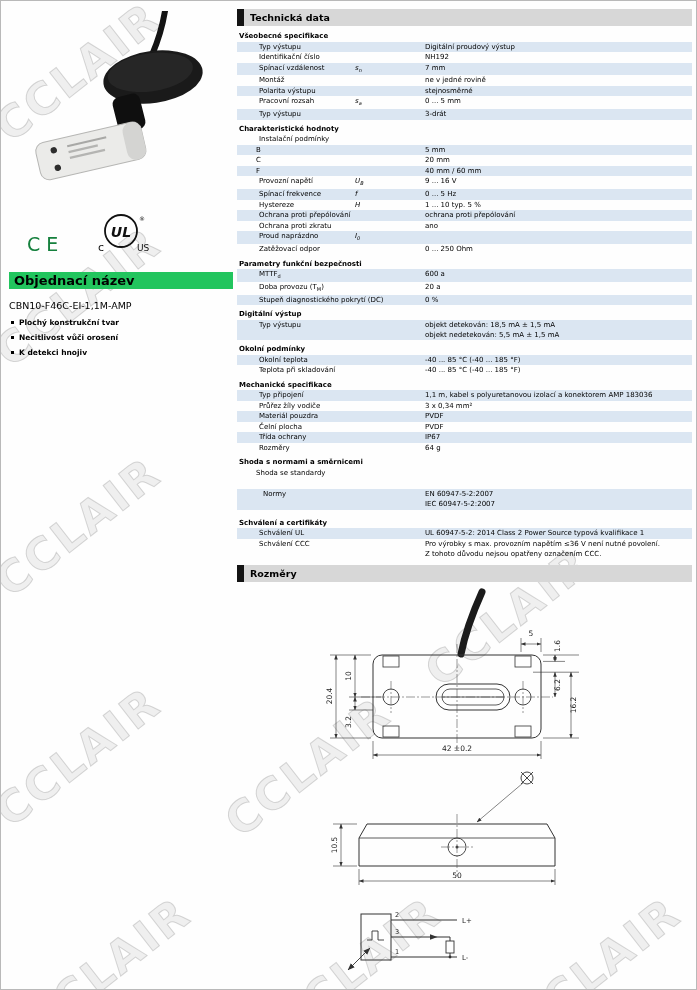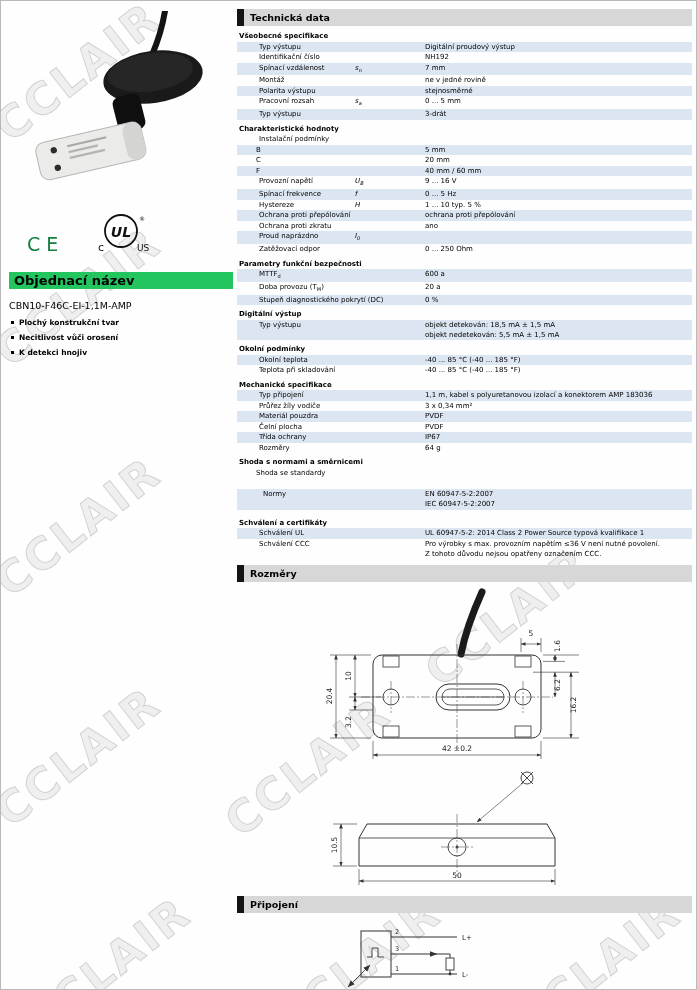--- a/index.html
+++ b/index.html
@@ -409,23 +409,20 @@
         <text transform="rotate(-90 323 99)" x="323" y="99">6.2</text>
         <text transform="rotate(-90 339 119)" x="339" y="119">16.2</text>
         <text x="294" y="50">5</text>
         <text x="220" y="165">42 ±0.2</text>
         <text transform="rotate(-90 100 259)" x="100" y="259">10.5</text>
         <text x="220" y="291.5">50</text>
       </g>
     </svg>
     </div>
 
-    <div class="bar">
-      <span class="bar-title">Připojení</span>
-    </div>
 
     <svg width="455" height="92" viewBox="0 0 455 92" style="margin-top:8px;">
       <defs>
         <marker id="arr2" viewBox="0 0 8 8" markerWidth="8" markerHeight="8" refX="7.5" refY="4" orient="auto-start-reverse">
           <path d="M0,1 L8,4 L0,7 Z" fill="#333"></path>
         </marker>
       </defs>
       <g stroke="#333" fill="none" stroke-width="1">
         <rect x="124" y="10" width="30" height="46"></rect>
         <polyline points="130,36 135,36 135,27 141,27 141,36 147,36" stroke-width="0.9"></polyline>

